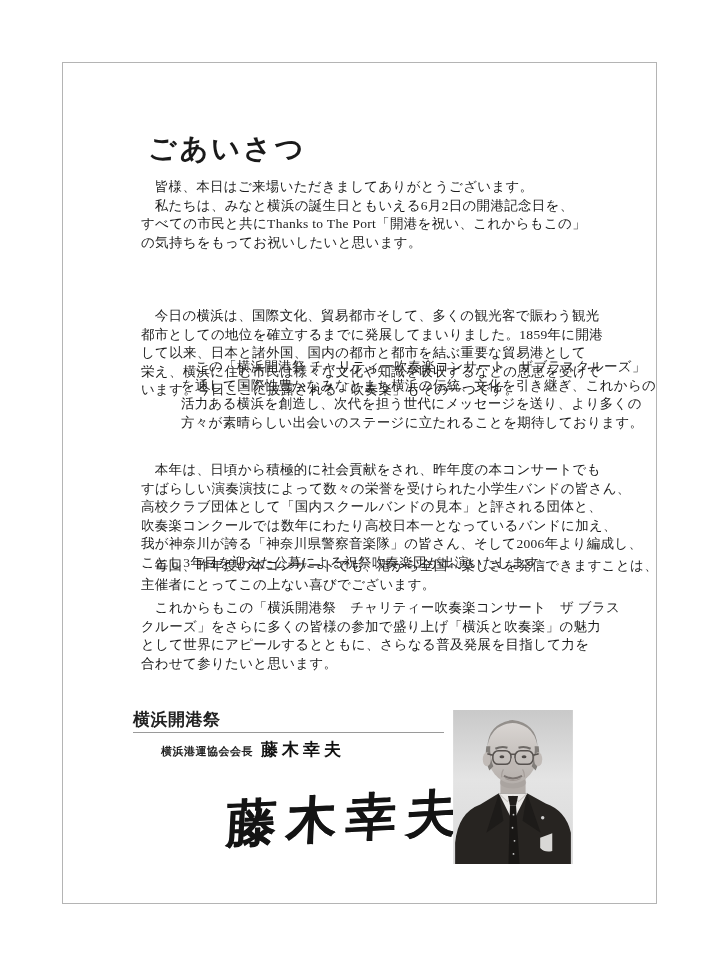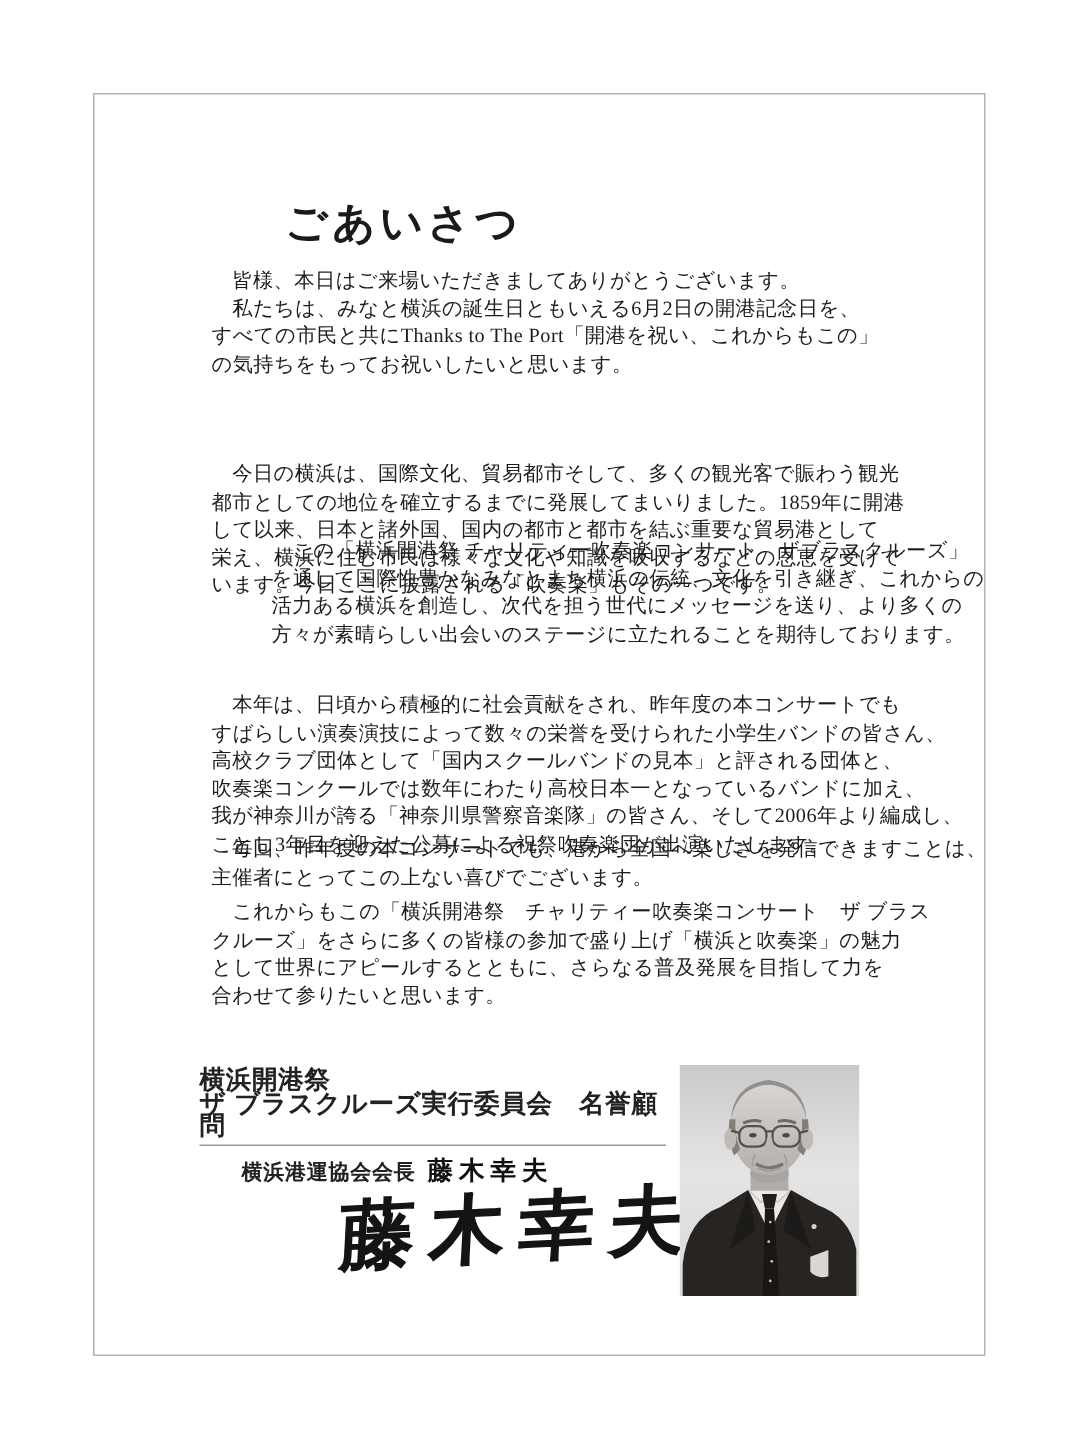--- a/index.html
+++ b/index.html
@@ -8,21 +8,20 @@
 
   .sheet-border {
     position: absolute; left: 62px; top: 62px; width: 595px; height: 842px;
     border: 1px solid #b4b4b4; background: #ffffff;
   }
 
   .doc-title {
     position: absolute; left: 148px; top: 130px;
     font-size: 28px; font-weight: bold; letter-spacing: 3px;
     font-family: "Liberation Serif", "DejaVu Serif", serif;
-    margin-left: 42px;
   }
 
   .body-para {
     position: absolute; left: 141px;
     font-size: 13.5px; line-height: 18.6px; letter-spacing: 0.3px;
     white-space: pre; color: #1c1c1c;
   }
   .p1 { top: 178px; }
   .p2 { top: 259px; margin-top: 48px; }
   .p3 { top: 358px; margin-left: 40px; }
@@ -31,21 +30,21 @@
   .p6 { top: 599px; }
 
   .sig-block {
     position: absolute; left: 133px; top: 712px; width: 311px;
     font-family: "Liberation Sans", "DejaVu Sans", sans-serif;
   }
   .sig-org-line { font-size: 17px; line-height: 15px; font-weight: bold; color: #222; letter-spacing: 0.5px; }
   .sig-org-line.second { margin-top: 1px; }
   .sig-rule { margin-top: 5px; width: 311px; height: 1px; background: #9a9a9a; }
   .sig-role-row { margin-top: 5px; white-space: nowrap; }
-  .sig-role { font-size: 14px; font-weight: bold; color: #222; letter-spacing: 0.5px; padding-left: 28px; }
+  .sig-role { font-size: 11px; font-weight: bold; color: #222; letter-spacing: 0.5px; padding-left: 28px; }
   .sig-name { font-size: 17px; font-weight: bold; color: #111; letter-spacing: 4px; margin-left: 8px; }
 
   .handwritten-signature {
     position: absolute; left: 226px; top: 786px; width: 200px;
     font-size: 50px; font-weight: bold; color: #141414;
     font-family: "Liberation Serif", "DejaVu Serif", serif;
     letter-spacing: 10px; white-space: nowrap;
     transform: rotate(-3deg) skewX(-6deg);
     text-shadow: 0.5px 0.5px 0 #141414;
   }
@@ -83,21 +82,20 @@
 ことし3年目を迎えた公募による祝祭吹奏楽団が出演いたします。</p>
 <p class="body-para p5">　毎回、昨年度の本コンサートでも、港から全国へ楽しさを発信できますことは、
 主催者にとってこの上ない喜びでございます。</p>
 <p class="body-para p6">　これからもこの「横浜開港祭　チャリティー吹奏楽コンサート　ザ ブラス
 クルーズ」をさらに多くの皆様の参加で盛り上げ「横浜と吹奏楽」の魅力
 として世界にアピールするとともに、さらなる普及発展を目指して力を
 合わせて参りたいと思います。</p>
 
 <div class="sig-block">
   <div class="sig-org-line">横浜開港祭</div>
-  <div class="sig-org-line second">ザ ブラスクルーズ実行委員会　名誉顧問</div>
   <div class="sig-rule"></div>
   <div class="sig-role-row">
     <span class="sig-role">横浜港運協会会長</span><span class="sig-name">藤木幸夫</span>
   </div>
 </div>
 
 <div class="handwritten-signature">藤木幸夫</div>
 
 <svg class="portrait-photo" viewBox="0 0 119 153" xmlns="http://www.w3.org/2000/svg" aria-hidden="true">
   <defs>

